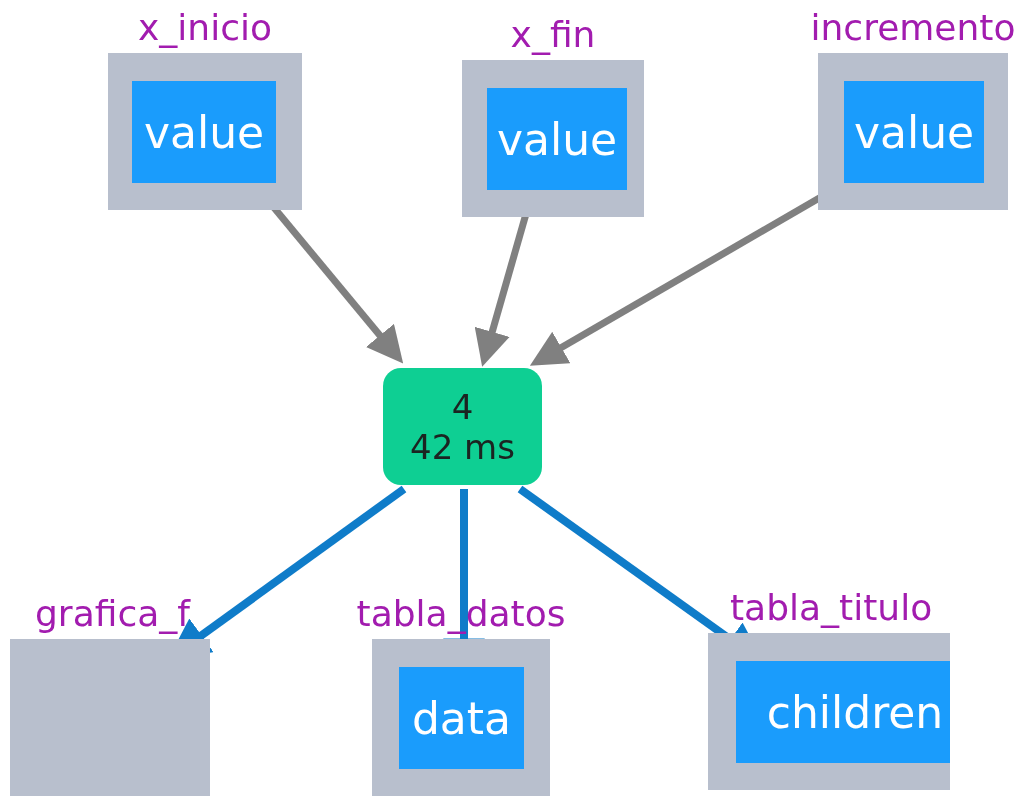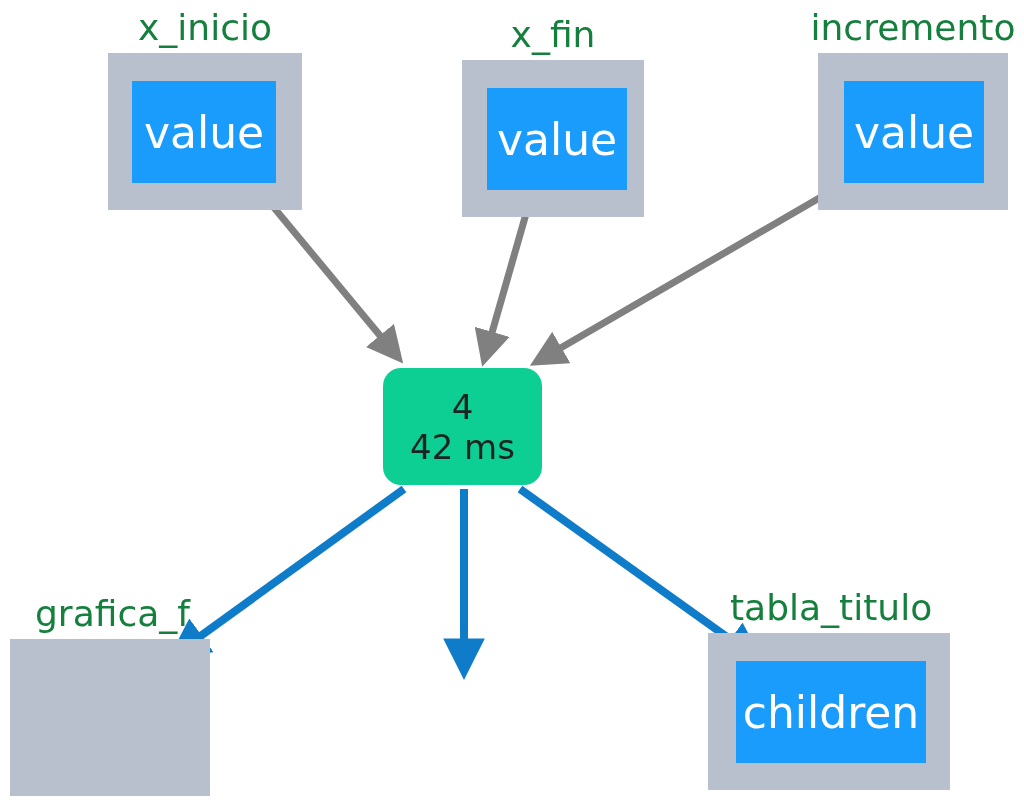--- a/index.html
+++ b/index.html
@@ -26,21 +26,21 @@
   }
   .io-node {
     position: absolute;
     box-sizing: border-box;
   }
   .io-label {
     position: absolute;
     left: 50%;
     transform: translateX(-50%);
     white-space: nowrap;
-    color: #15803d;
+    color: #a21caf;
     font-size: 36px;
     line-height: 40px;
     letter-spacing: 0px;
   }
   .io-label.anchor-left {
     left: 0;
     transform: none;
   }
   .io-outer {
     position: absolute;
@@ -118,20 +118,25 @@
   <div class="cb-node" style="left:383px; top:368px; width:159px; height:117px;">
     <span class="cb-line">4</span>
     <span class="cb-line">42 ms</span>
   </div>
 
   <div class="io-node" style="left:10px; top:639px; width:160px; height:157px;">
     <div class="io-label anchor-left" style="top:-45px; left:25px;">grafica_f</div>
     <div class="io-outer" style="left:0; top:0; width:200px; height:157px;"></div>
   </div>
 
+  <div class="io-node" style="left:372px; top:639px; width:178px; height:157px;">
+    <div class="io-label" style="top:-45px;">tabla_datos</div>
+    <div class="io-outer" style="left:0; top:0; width:178px; height:157px;"></div>
+    <div class="io-inner" style="left:27px; top:28px; width:125px; height:102px;">data</div>
+  </div>
 
   <div class="io-node" style="left:708px; top:633px; width:242px; height:157px;">
     <div class="io-label anchor-left" style="top:-45px; left:22px;">tabla_titulo</div>
     <div class="io-outer" style="left:0; top:0; width:242px; height:157px;"></div>
-    <div class="io-inner" style="left:28px; top:28px; width:190px; height:102px;">children</div>
+    <div class="io-inner" style="left:28px; top:28px; width:190px; height:102px;padding-left:24px;">children</div>
   </div>
 
 </div>
 
 </body></html>

